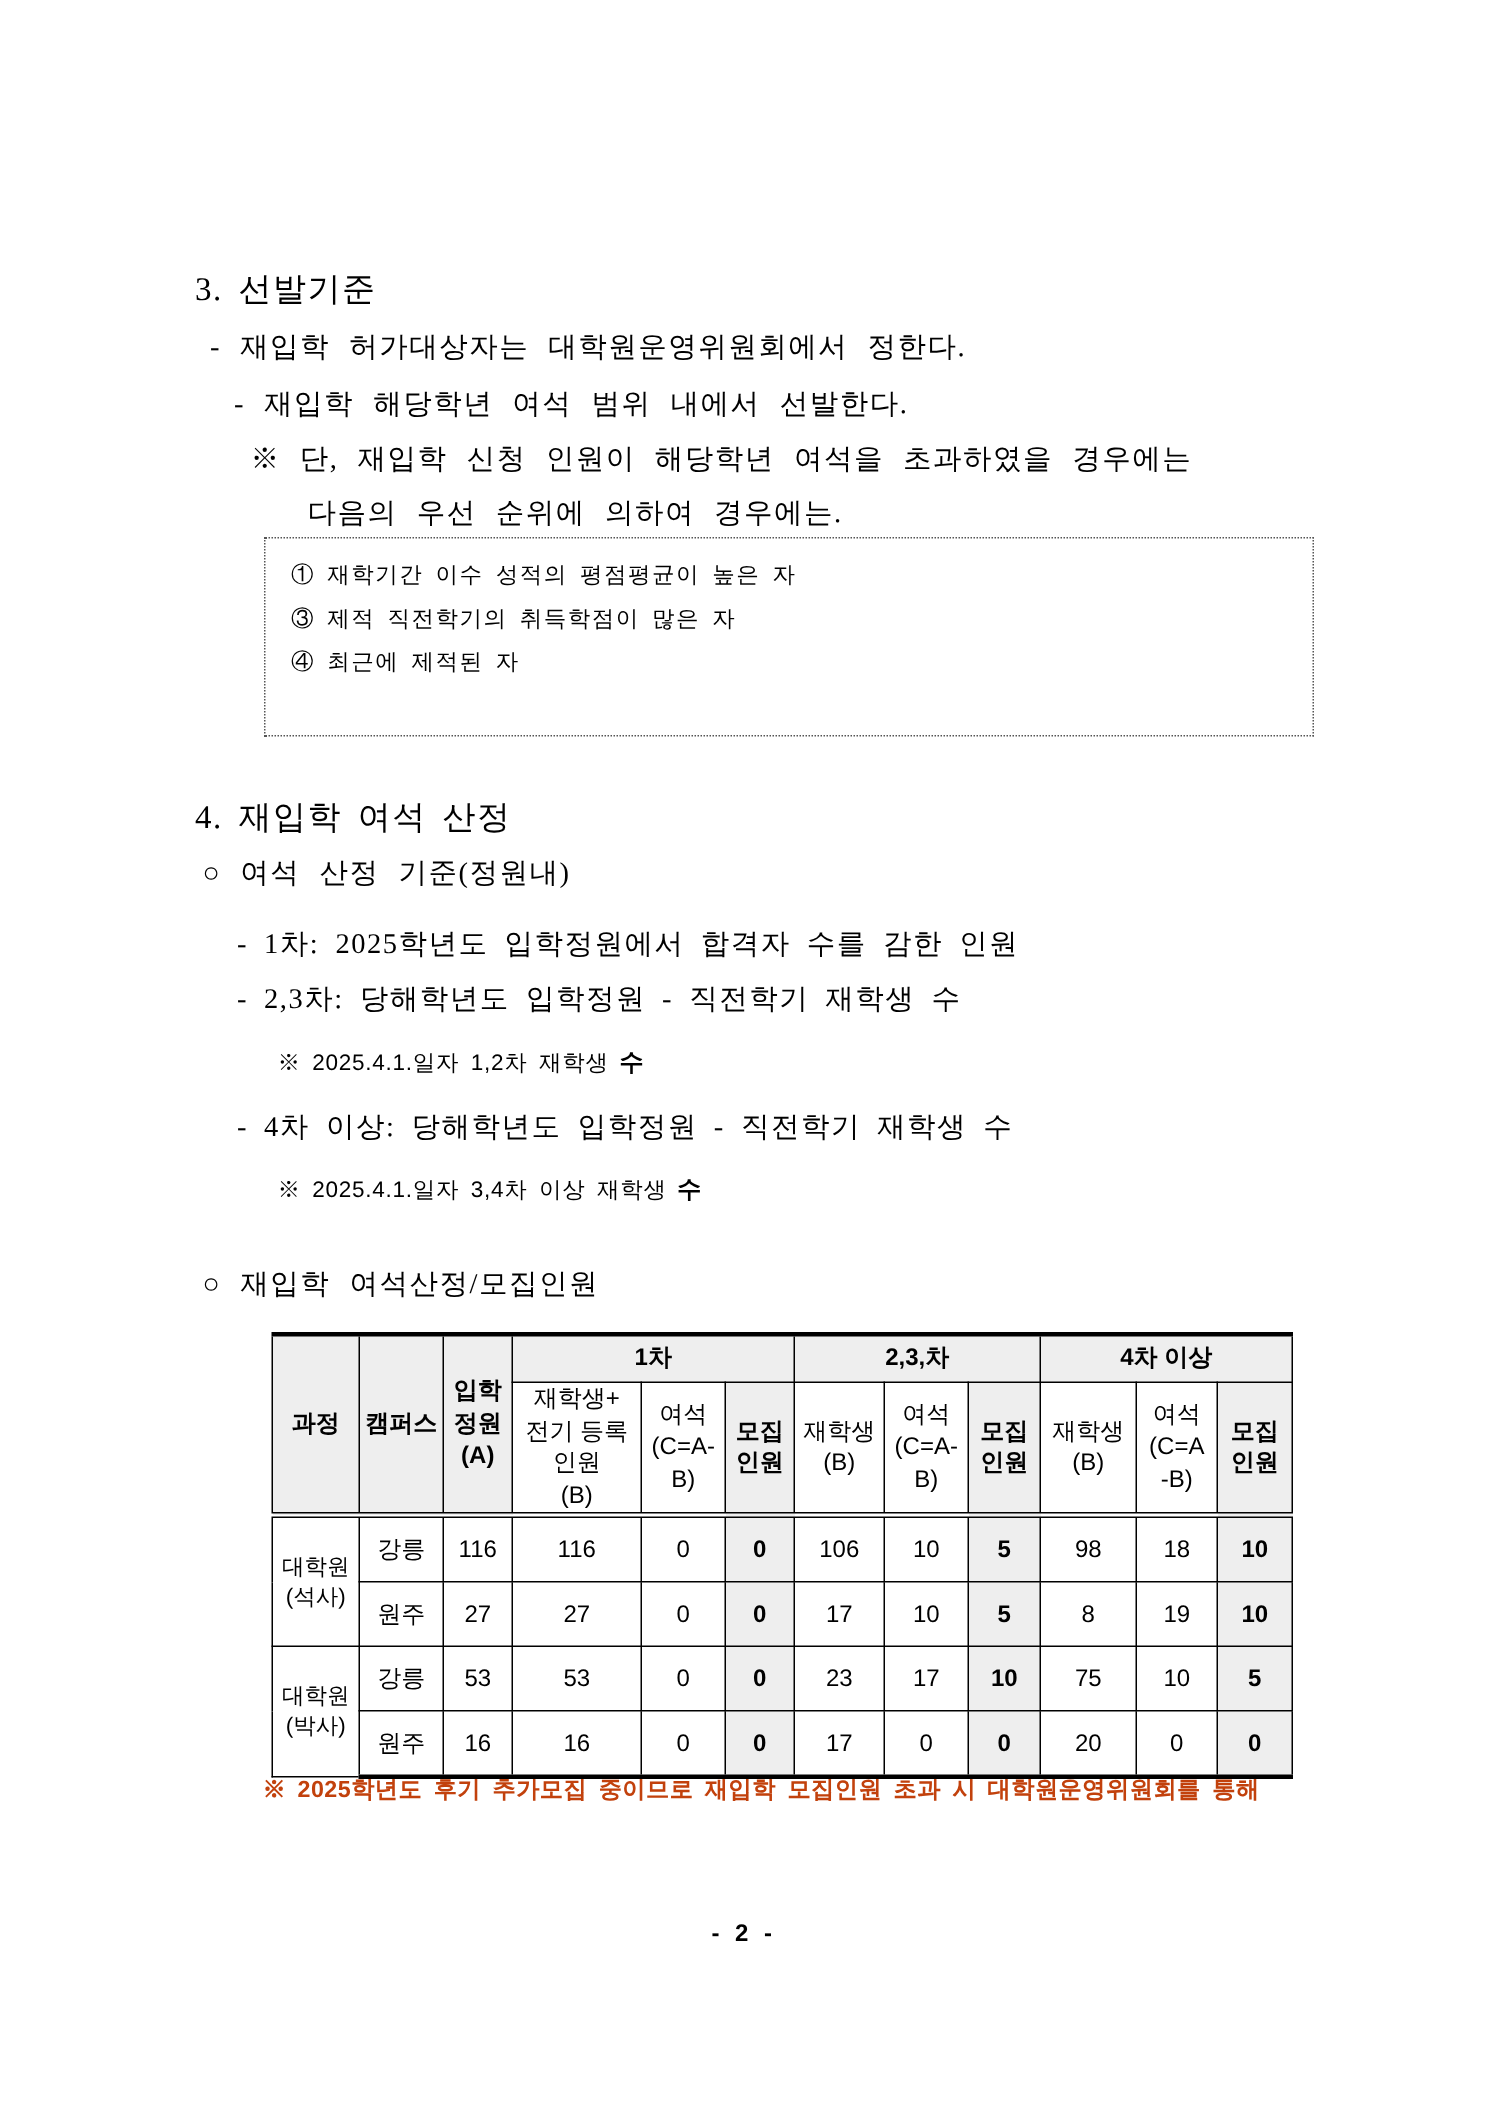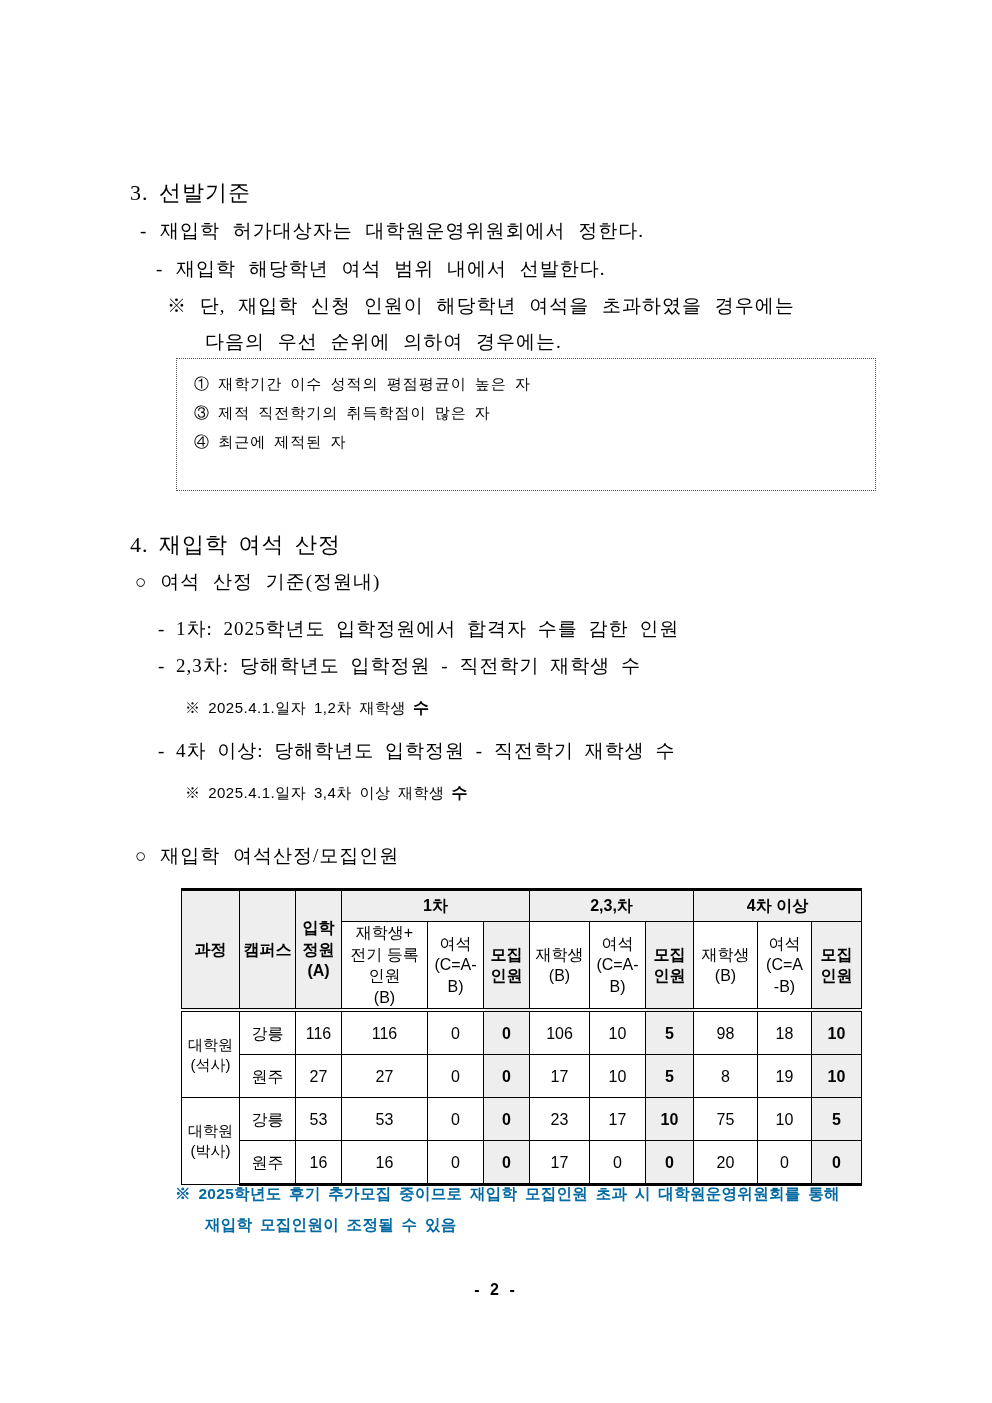--- a/index.html
+++ b/index.html
@@ -34,21 +34,21 @@
   table.vac thead tr.grp th{height:30px;}
   table.vac thead tr.sub th{height:85px;}
   table.vac thead tr.grp th{border-top:3px solid #000;}
   table.vac thead tr.sub th, table.vac thead th[rowspan]{border-bottom:4px double #000;}
   table.vac tbody td{font-size:16px;height:42px;}
   table.vac tbody td.recruit{background:#eeeeee;font-weight:bold;}
   table.vac tbody td.course{font-size:15px;}
   table.vac tbody tr.last td{border-bottom:3px solid #000;}
 
   
-  .footnote{color:#0369a1;font-family:"Liberation Sans", sans-serif;
+  .footnote{color:#c2410c;font-family:"Liberation Sans", sans-serif;
       font-size:15.5px;font-weight:600;letter-spacing:0.3px;word-spacing:3px;
       line-height:31px;}
   .footnote .fn2{margin-left:30px;}
 
   .page-num{left:0;top:1281px;width:992px;text-align:center;
       font-family:"Liberation Sans", sans-serif;font-size:16px;font-weight:bold;
       letter-spacing:3px;}
 </style>
 </head>
 <body>
@@ -196,16 +196,15 @@
       <td class="recruit">0</td>
       <td>20</td>
       <td>0</td>
       <td class="recruit">0</td>
     </tr>
   </tbody>
 </table>
 
 <div class="abs footnote" style="left:175px;top:1178px">
   <div class="fn1">※ 2025학년도 후기 추가모집 중이므로 재입학 모집인원 초과 시 대학원운영위원회를 통해</div>
-  <div class="fn2">재입학 모집인원이 조정될 수 있음</div>
 </div>
 
 <div class="abs page-num">- 2 -</div>
 
 </body></html>

